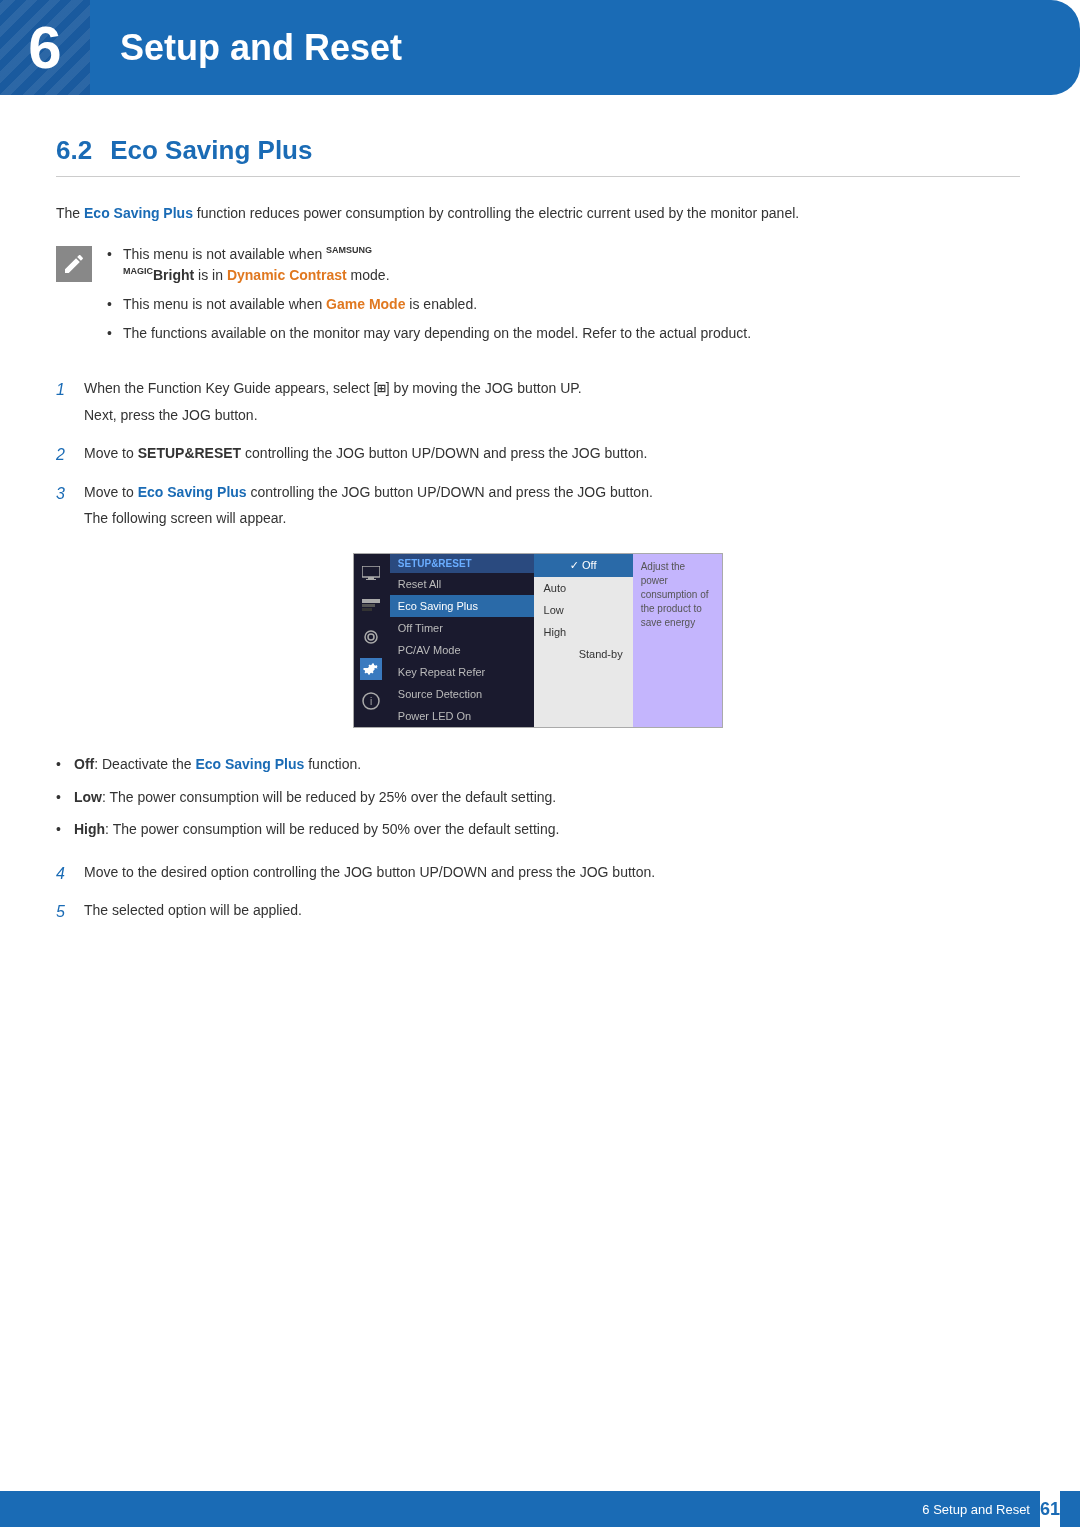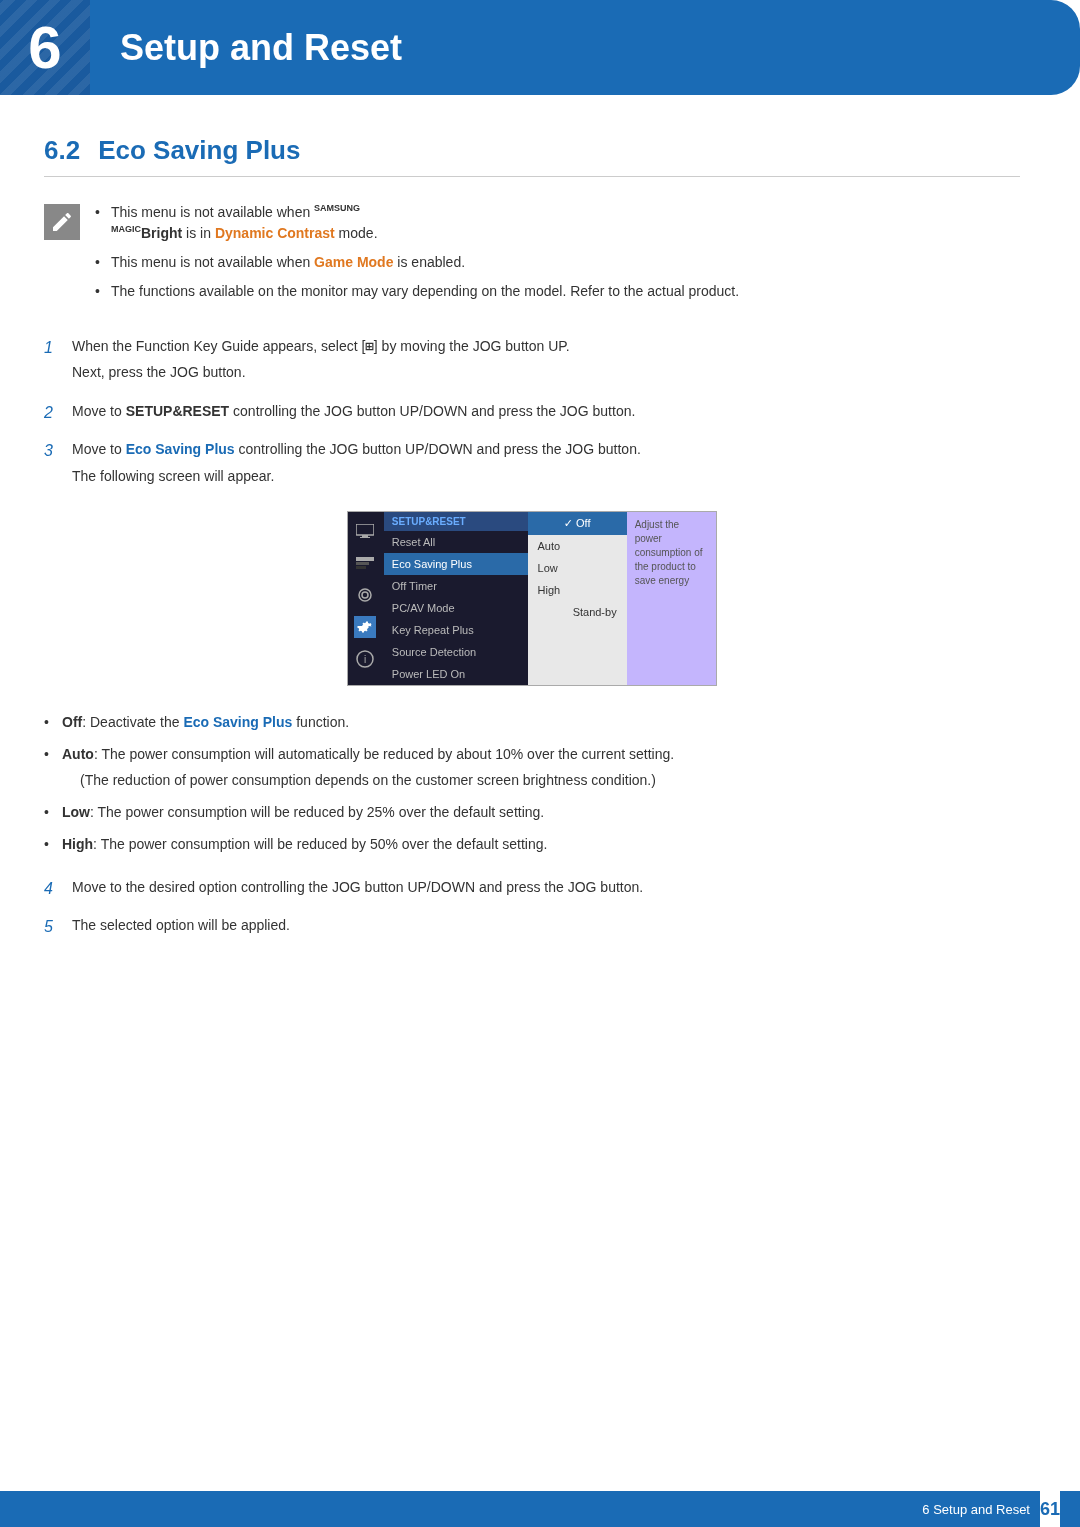--- a/index.html
+++ b/index.html
@@ -52,21 +52,21 @@
       display: flex;
       align-items: center;
       padding-left: 30px;
       font-size: 36px;
       font-weight: bold;
       color: #fff;
     }
 
     
     .content {
-      padding: 40px 60px 80px 44px;
+      padding: 40px 60px 80px 56px;
     }
 
     
     .section-heading {
       display: flex;
       align-items: baseline;
       gap: 18px;
       margin-bottom: 25px;
       border-bottom: 1px solid #ccc;
       padding-bottom: 10px;
@@ -330,20 +330,23 @@
   </div>
 </div>
 
 <div class="content">
 
   <div class="section-heading">
     <span class="section-num">6.2</span>
     <span class="section-title">Eco Saving Plus</span>
   </div>
 
+  <p class="intro-para">
+    The <span class="bold blue">Eco Saving Plus</span> function reduces power consumption by controlling the electric current used by the monitor panel.
+  </p>
 
   <div class="note-box">
     <div class="note-icon">
       <svg viewBox="0 0 24 24" fill="white">
         <path d="M3 17.25V21h3.75L17.81 9.94l-3.75-3.75L3 17.25zM20.71 7.04c.39-.39.39-1.02 0-1.41l-2.34-2.34c-.39-.39-1.02-.39-1.41 0l-1.83 1.83 3.75 3.75 1.83-1.83z"></path>
       </svg>
     </div>
     <ul class="note-list">
       <li>
         This menu is not available when <span class="magic-text">SAMSUNG<br>MAGIC</span><span class="bold">Bright</span> is in <span class="bold orange">Dynamic Contrast</span> mode.
@@ -421,21 +424,21 @@
               </svg>
           </div>
         </div>
 
         <div class="scr-menu">
           <div class="scr-menu-header">SETUP&amp;RESET</div>
           <div class="scr-menu-item">Reset All</div>
           <div class="scr-menu-item highlighted">Eco Saving Plus</div>
           <div class="scr-menu-item">Off Timer</div>
           <div class="scr-menu-item">PC/AV Mode</div>
-          <div class="scr-menu-item">Key Repeat Plus</div>
+          <div class="scr-menu-item">Key Repeat Refer</div>
           <div class="scr-menu-item">Source Detection</div>
           <div class="scr-menu-item">Power LED On</div>
         </div>
 
         <div class="scr-submenu">
           <div class="scr-sub-item selected">✓ Off</div>
           <div class="scr-sub-item">Auto</div>
           <div class="scr-sub-item">Low</div>
           <div class="scr-sub-item">High</div>
           <div class="scr-sub-item standby">Stand-by</div>
@@ -446,24 +449,20 @@
         </div>
       </div>
     </div>
   </div>
 
   <ul class="options-list">
     <li>
       <span class="bold">Off</span>: Deactivate the <span class="bold blue">Eco Saving Plus</span> function.
     </li>
     <li>
-      <span class="bold">Auto</span>: The power consumption will automatically be reduced by about 10% over the current setting.
-      <div class="reduction-note">(The reduction of power consumption depends on the customer screen brightness condition.)</div>
-    </li>
-    <li>
       <span class="bold">Low</span>: The power consumption will be reduced by 25% over the default setting.
     </li>
     <li>
       <span class="bold">High</span>: The power consumption will be reduced by 50% over the default setting.
     </li>
   </ul>
 
   <ol class="steps-list" style="margin-top:10px;">
     <li>
       <span class="step-num">4</span>

